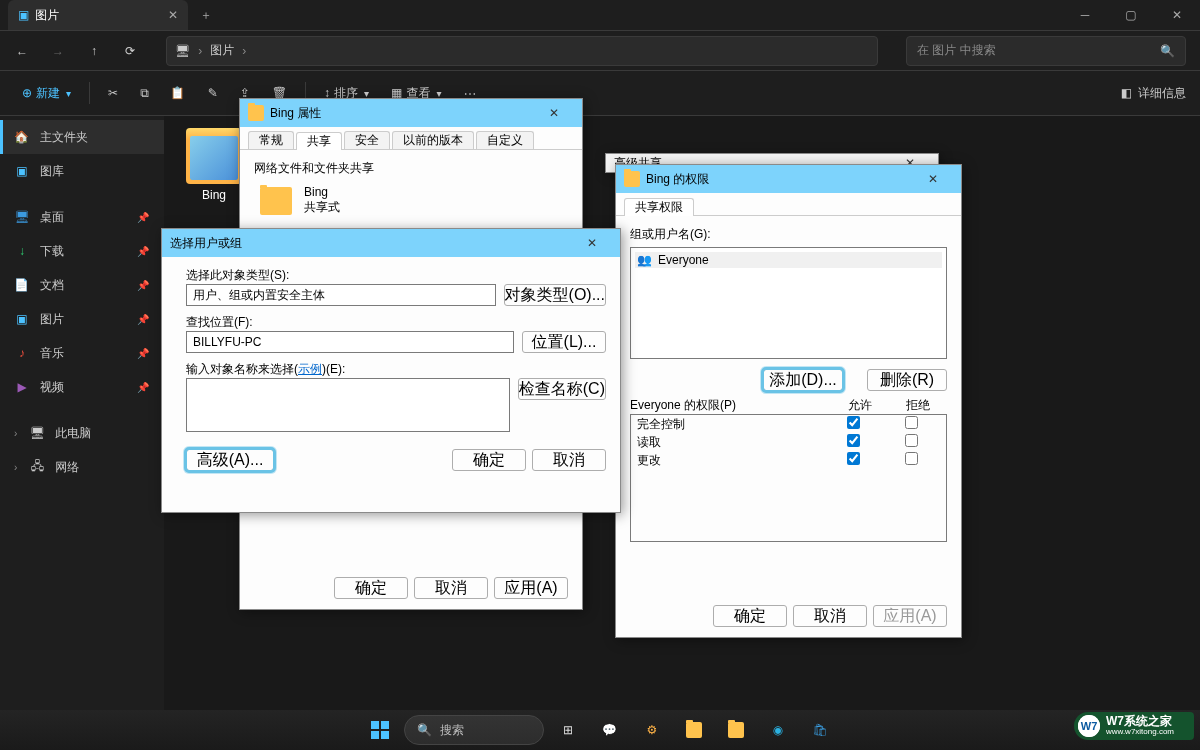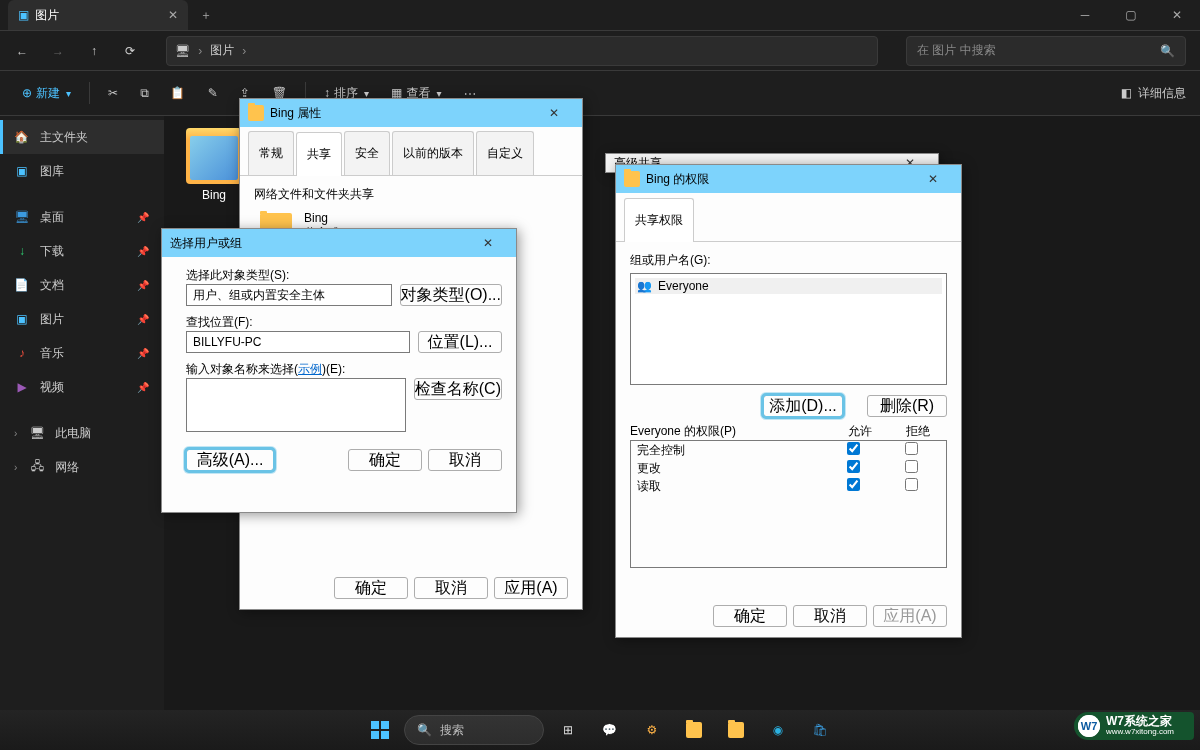--- a/index.html
+++ b/index.html
@@ -42,21 +42,21 @@
 .statusbar { height: 26px; background:#1e1e1e; border-top:1px solid #3a3a3a; color:#ccc; display:flex; align-items:center; padding: 0 16px; gap: 14px; font-size:12px;}
 .statusbar .stsep { color:#555;}
 .statusbar .viewicons { margin-left:auto; display:flex; gap:8px; color:#888;}
 
 
 .win32 { position: absolute; background: #fdfdfd; border: 1px solid #8a8a8a; box-shadow: 2px 2px 12px rgba(0,0,0,0.4); color:#000; display:flex; flex-direction:column; }
 .win32 .titlebar2 { height: 28px; background:#7dd3fc; display:flex; align-items:center; padding: 0 8px; font-size:12px;}
 .win32 .titlebar2 .ico { width:16px; height:16px; margin-right:6px; }
 .win32 .close2 { margin-left:auto; width:40px; height:28px; text-align:center; line-height:28px; cursor:pointer; color:#333;}
 .win32 .tabs { display:flex; padding: 4px 8px 0 8px; gap: 2px;}
-.win32 .tabs .t { border:1px solid #ccc; border-bottom:none; padding: 13px 10px; background:#f3f3f3; cursor:pointer; border-top-left-radius:3px; border-top-right-radius:3px;}
+.win32 .tabs .t { border:1px solid #ccc; border-bottom:none; padding: 0 10px; background:#f3f3f3; cursor:pointer; border-top-left-radius:3px; border-top-right-radius:3px;}
 .win32 .tabs .t.active { background:#fff; position:relative; top:1px;}
 .win32 .pane { border-top:1px solid #ccc; padding: 10px 14px; flex:1;}
 .win32 .btns { display:flex; justify-content:flex-end; gap: 6px; padding: 10px 14px;}
 .win32 button { min-width: 74px; height: 22px; border:1px solid #adadad; background:#fdfdfd; border-radius:3px; cursor:pointer; font-size:16px;}
 .win32 button.disabled { color:#999; }
 .win32 input[type=text], .win32 textarea, .win32 .listbox { border:1px solid #7a7a7a; background:#fff; font-size:12px; padding: 3px 6px; width:100%;}
 .win32 label { font-size:12px; }
 .section-row { display:flex; gap: 8px; align-items:flex-start; margin-bottom: 8px;}
 .section-row .left { flex:1;}
 
@@ -261,21 +261,21 @@
       </div>
     </div>
   </div>
   <div class="btns">
     <button>确定</button>
     <button>取消</button>
     <button>应用(A)</button>
   </div>
 </div>
 
-<div class="win32" style="left: 161px; top: 228px; width: 356px; height: 285px; z-index:5;">
+<div class="win32" style="left: 161px; top: 228px; width: 460px; height: 285px; z-index:5;">
   <div class="titlebar2">
     <span>选择用户或组</span>
     <span class="close2">✕</span>
   </div>
   <div class="pane" style="border:none;padding-left:24px;">
     <label>选择此对象类型(S):</label>
     <div class="section-row">
       <div class="left"><input type="text" readonly="" value="用户、组或内置安全主体" style=""></div>
       <button style="min-width:84px">对象类型(O)...</button>
     </div>
@@ -332,26 +332,26 @@
       <div class="col">允许</div>
       <div class="col">拒绝</div>
     </div>
     <div class="perm-list">
       <div class="perm-row">
         <div class="name">完全控制</div>
         <div class="col"><input type="checkbox" checked="" style=""></div>
         <div class="col"><input type="checkbox" style=""></div>
       </div>
       <div class="perm-row">
-        <div class="name">更改</div>
+        <div class="name">读取</div>
         <div class="col"><input type="checkbox" checked="" style=""></div>
         <div class="col"><input type="checkbox" style=""></div>
       </div>
       <div class="perm-row">
-        <div class="name">读取</div>
+        <div class="name">更改</div>
         <div class="col"><input type="checkbox" checked="" style=""></div>
         <div class="col"><input type="checkbox" style=""></div>
       </div>
     </div>
   </div>
   <div class="btns">
     <button>确定</button>
     <button>取消</button>
     <button class="disabled">应用(A)</button>
   </div>

